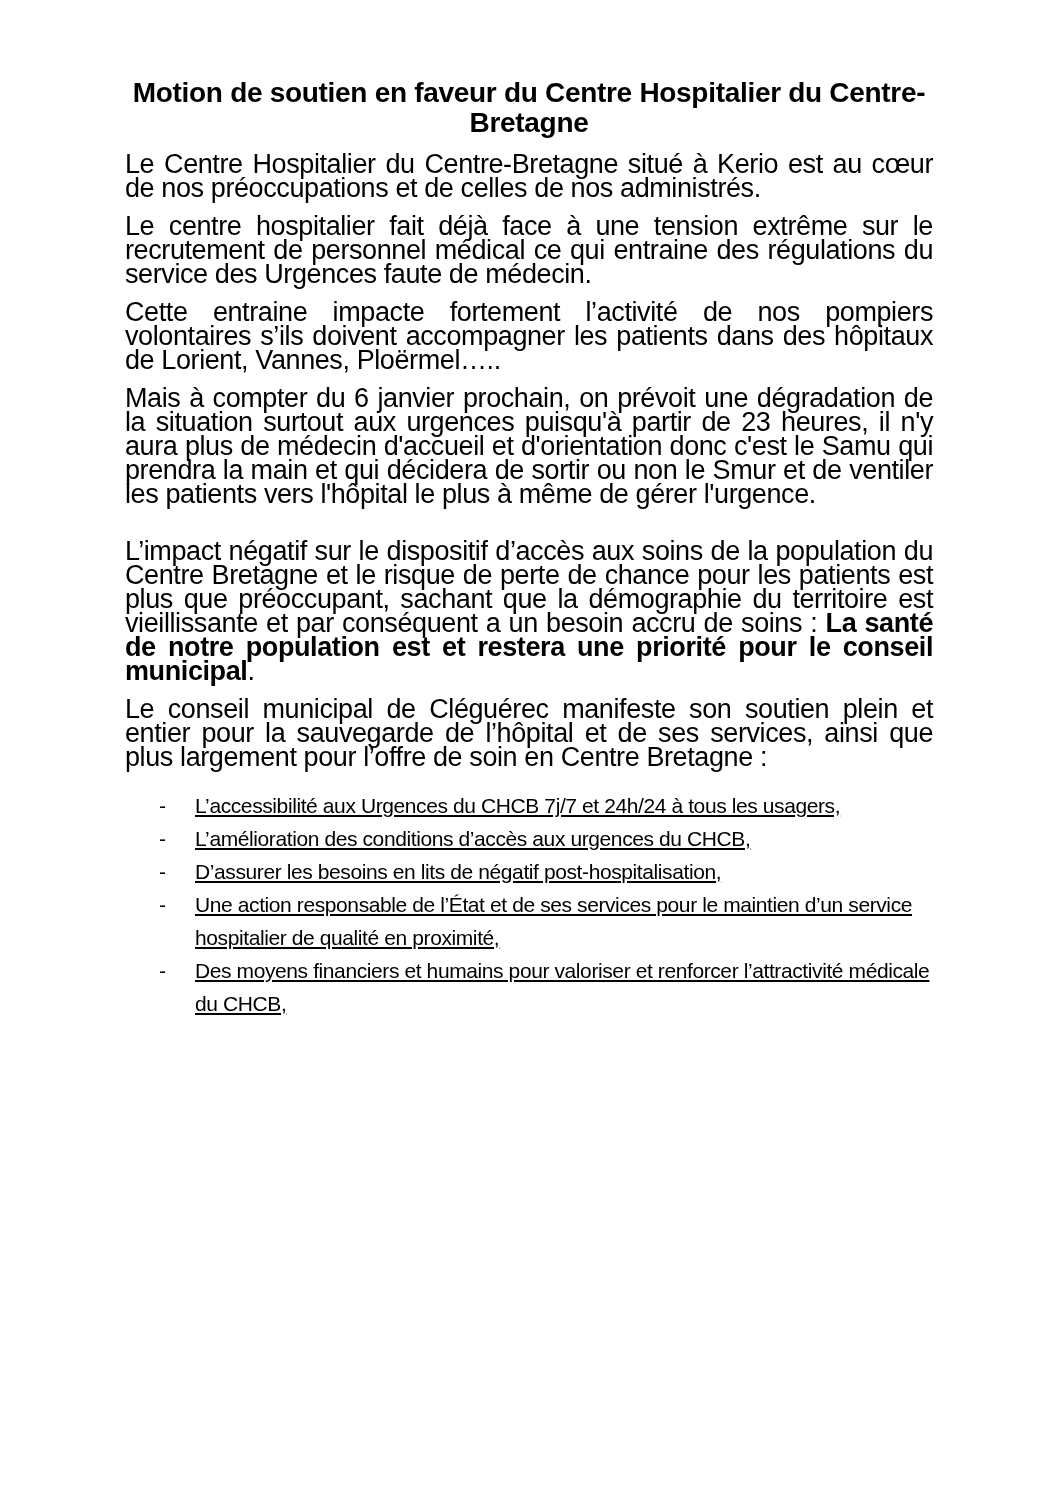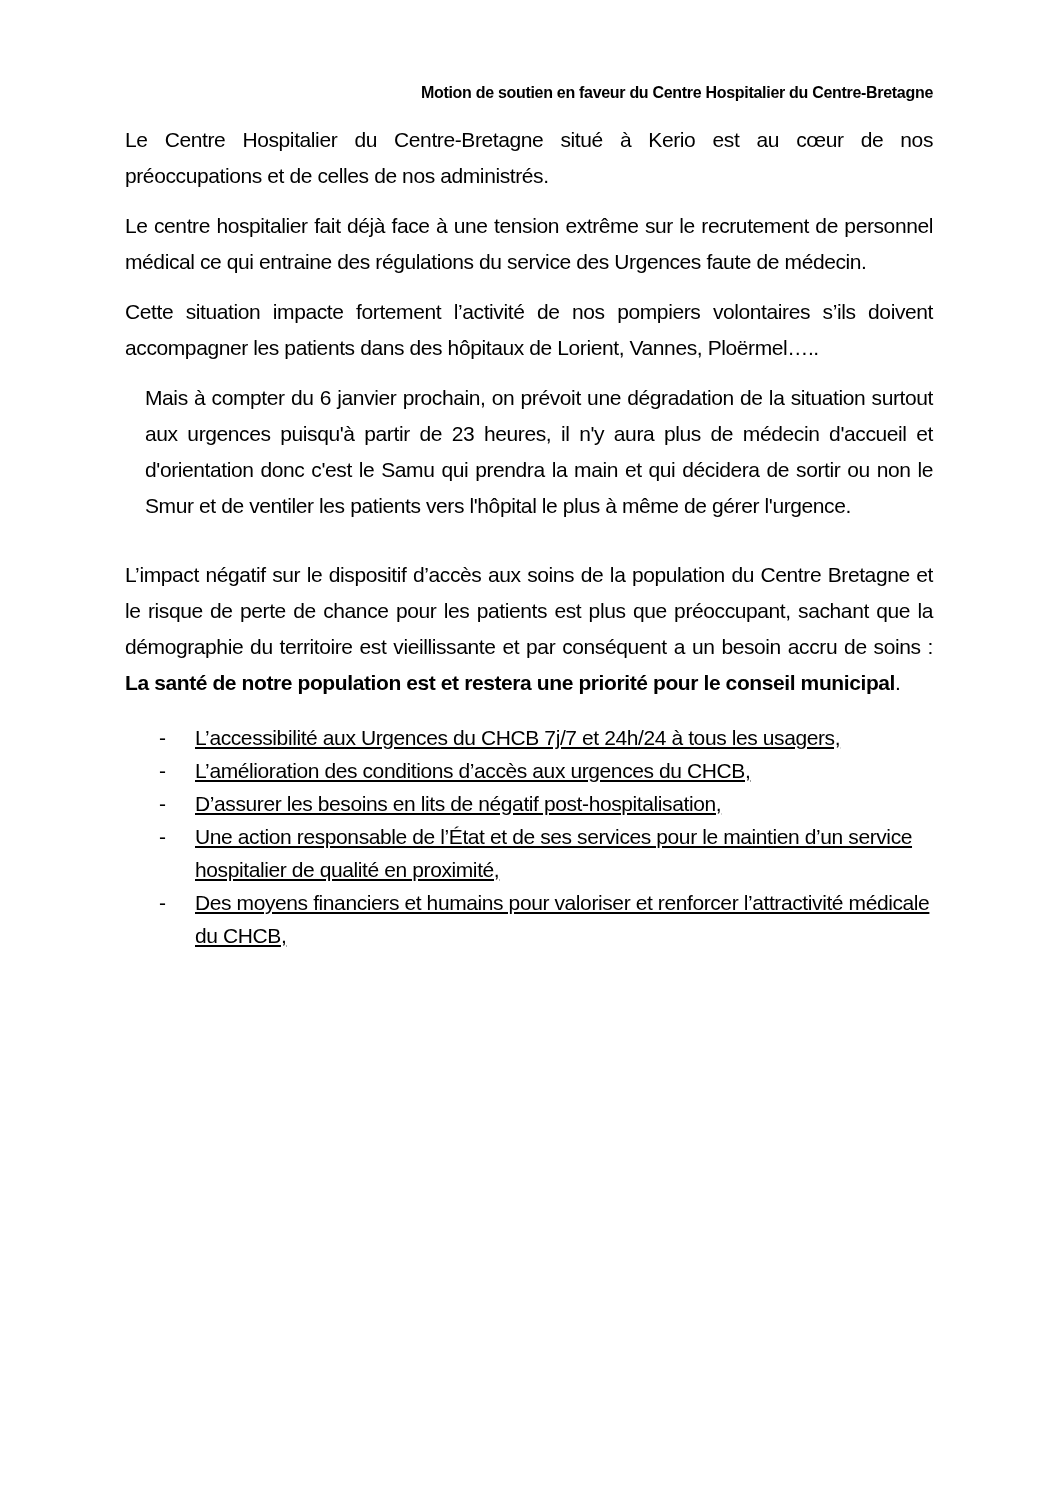--- a/index.html
+++ b/index.html
@@ -16,39 +16,38 @@
       color: #000000;
     }
     .page {
       position: absolute;
       left: 125px;
       top: 78px;
       width: 808px;
     }
     .title {
       font-weight: bold;
-      font-size: 16px;
-      text-align: right;
+      font-size: 28px;
+      text-align: center;
       margin: 0 0 14px 0;
       line-height: 30px;
       letter-spacing: -0.3px;
     }
     .para {
-      font-size: 21px;
-      line-height: 36px;
+      font-size: 27px;
+      line-height: 24px;
       text-align: justify;
       margin: 0 0 14px 0;
       letter-spacing: -0.4px;
     }
     .para.last-line-left {
       text-align-last: left;
     }
     .para.spaced {
       margin-bottom: 33px;
-      margin-left: 20px;
     }
     .emph {
       font-weight: bold;
     }
     .list {
       list-style: none;
       margin: 20px 0 0 0;
       padding: 0;
     }
     .list-item {
@@ -68,25 +67,26 @@
     }
   </style>
 </head>
 <body>
 
 <div class="page">
   <h1 class="title">Motion de soutien en faveur du Centre Hospitalier du Centre-Bretagne</h1>
 
   <p class="para last-line-left">Le Centre Hospitalier du Centre-Bretagne situé à Kerio est au cœur de nos préoccupations et de celles de nos administrés.</p>
   <p class="para last-line-left">Le centre hospitalier fait déjà face à une tension extrême sur le recrutement de personnel médical ce qui entraine des régulations du service des Urgences faute de médecin.</p>
-  <p class="para last-line-left">Cette situation impacte fortement l’activité de nos pompiers volontaires s’ils doivent accompagner les patients dans des hôpitaux de Lorient, Vannes, Ploërmel…..</p>
+  <p class="para last-line-left">Cette entraine impacte fortement l’activité de nos pompiers volontaires s’ils doivent accompagner les patients dans des hôpitaux de Lorient, Vannes, Ploërmel…..</p>
   <p class="para last-line-left spaced">Mais à compter du 6 janvier prochain, on prévoit une dégradation de la situation surtout aux urgences puisqu'à partir de 23 heures,  il n'y aura plus de médecin d'accueil et d'orientation  donc c'est le Samu qui prendra la main et qui décidera de sortir ou non le Smur et de ventiler les patients  vers l'hôpital le plus à même de gérer l'urgence.</p>
 
   <p class="para last-line-left"><span>L’impact négatif sur le dispositif d’accès aux soins de la population du Centre Bretagne et le risque de perte de chance pour les patients est plus que préoccupant, sachant que la démographie du territoire est vieillissante et par conséquent a un besoin accru de soins : </span><span class="emph">La santé de notre population est et restera une priorité pour le conseil municipal</span><span>.</span></p>
 
+  <p class="para last-line-left">Le conseil municipal de Cléguérec manifeste son soutien plein et entier pour la sauvegarde de l’hôpital et de ses services, ainsi que plus largement pour l’offre de soin en Centre Bretagne :</p>
 
   <ul class="list">
     <li class="list-item">
       <span class="dash">-</span>
       <span class="item-text">L’accessibilité aux Urgences du CHCB 7j/7 et 24h/24 à tous les usagers,</span>
     </li>
     <li class="list-item">
       <span class="dash">-</span>
       <span class="item-text">L’amélioration des conditions d’accès aux urgences du CHCB,</span>
     </li>

